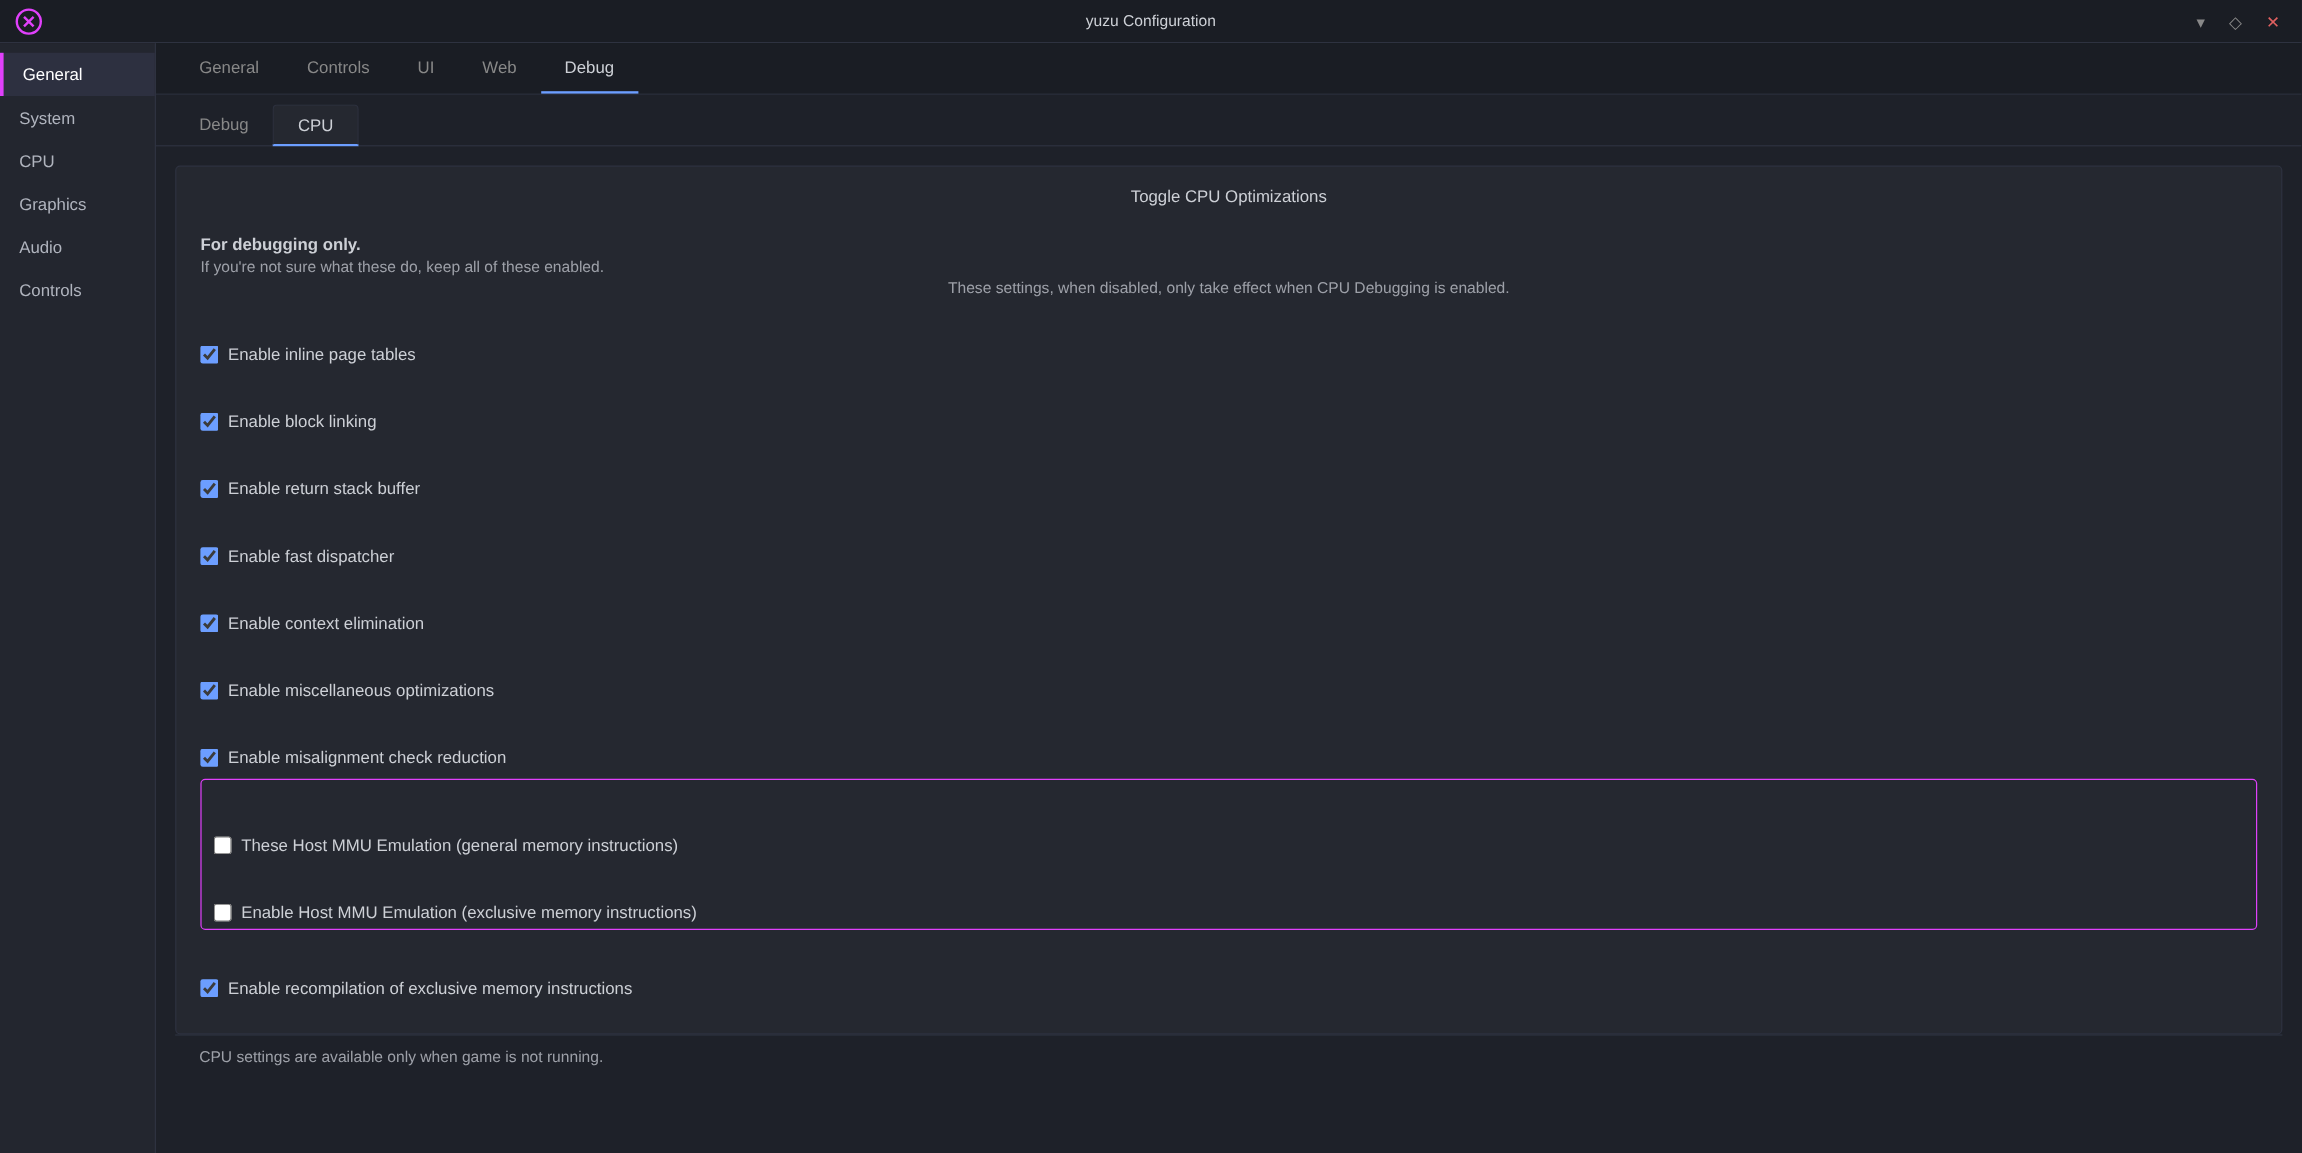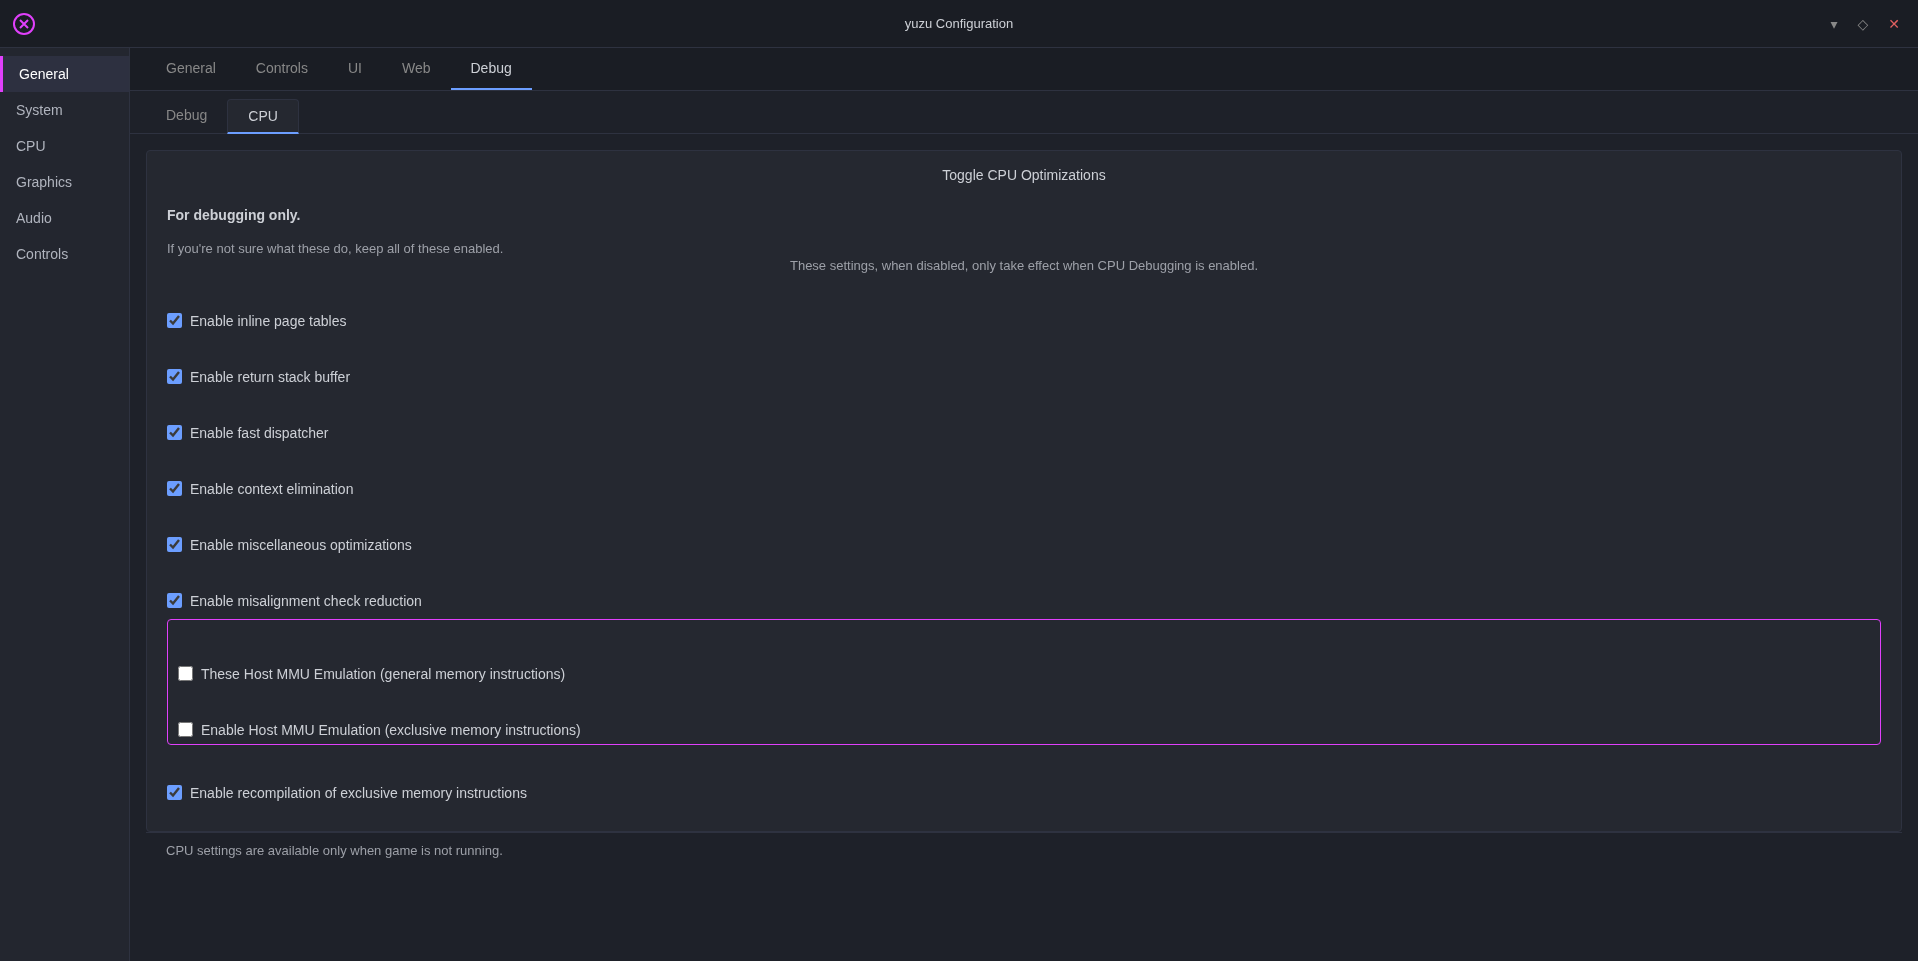--- a/index.html
+++ b/index.html
@@ -6,21 +6,21 @@
     body {
       width: 1918px;
       height: 961px;
       background: #1e2129;
       font-family: 'Segoe UI', Arial, sans-serif;
       color: #cdd0d6;
       font-size: 14px;
       overflow: hidden;
     }
     .titlebar {
-      height: 48px;
+      height: 36px;
       background: #1a1d24;
       display: flex;
       align-items: center;
       justify-content: space-between;
       padding: 0 12px;
       border-bottom: 1px solid #2e3240;
     }
     .titlebar-title {
       color: #cdd0d6;
       font-size: 13px;
@@ -120,36 +120,36 @@
     .panel-title {
       text-align: center;
       color: #cdd0d6;
       font-size: 14px;
       margin-bottom: 16px;
       padding-bottom: 8px;
     }
     .debug-note {
       font-weight: bold;
       color: #cdd0d6;
-      margin-bottom: 18px;
+      margin-bottom: 4px;
     }
     .debug-desc {
       color: #9da0a8;
       font-size: 13px;
       margin-bottom: 2px;
     }
     .debug-desc2 {
       color: #9da0a8;
       font-size: 13px;
       margin-bottom: 16px;
       text-align: center;
     }
     .checkbox-row {
       display: flex;
-      align-items: flex-start;
+      align-items: flex-end;
       gap: 8px;
       margin-bottom: 10px;
       margin-top: 40px;
     }
     .checkbox-row input[type="checkbox"] {
       width: 15px;
       height: 15px;
       accent-color: #6c9eff;
       cursor: pointer;
     }
@@ -253,20 +253,24 @@
         <div class="debug-note">For debugging only.</div>
         <div class="debug-desc">If you're not sure what these do, keep all of these enabled.</div>
         <div class="debug-desc2">These settings, when disabled, only take effect when CPU Debugging is enabled.</div>
 
         <div class="checkbox-row">
           <input type="checkbox" checked="" style="">
           <span class="checkbox-label">Enable inline page tables</span>
         </div>
         <div class="checkbox-row">
           <input type="checkbox" checked="" style="">
+          <span class="checkbox-label">Enable block linking</span>
+        </div>
+        <div class="checkbox-row">
+          <input type="checkbox" checked="" style="">
           <span class="checkbox-label">Enable return stack buffer</span>
         </div>
         <div class="checkbox-row">
           <input type="checkbox" checked="" style="">
           <span class="checkbox-label">Enable fast dispatcher</span>
         </div>
         <div class="checkbox-row">
           <input type="checkbox" checked="" style="">
           <span class="checkbox-label">Enable context elimination</span>
         </div>

